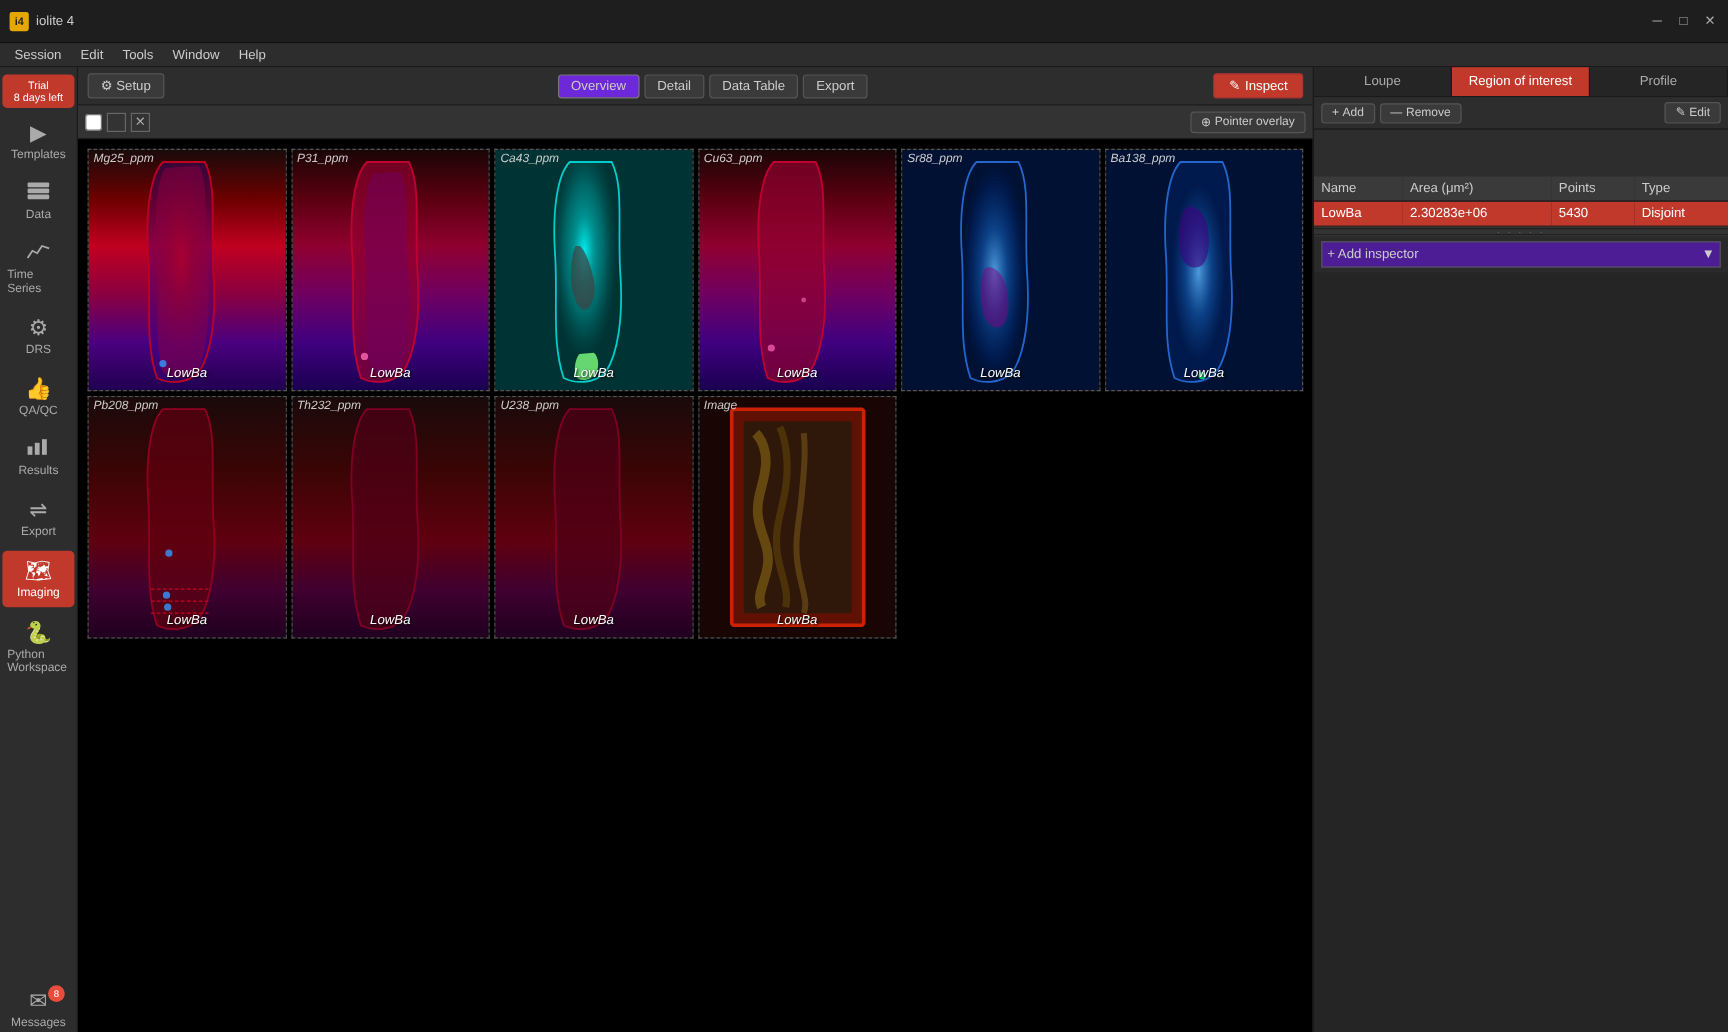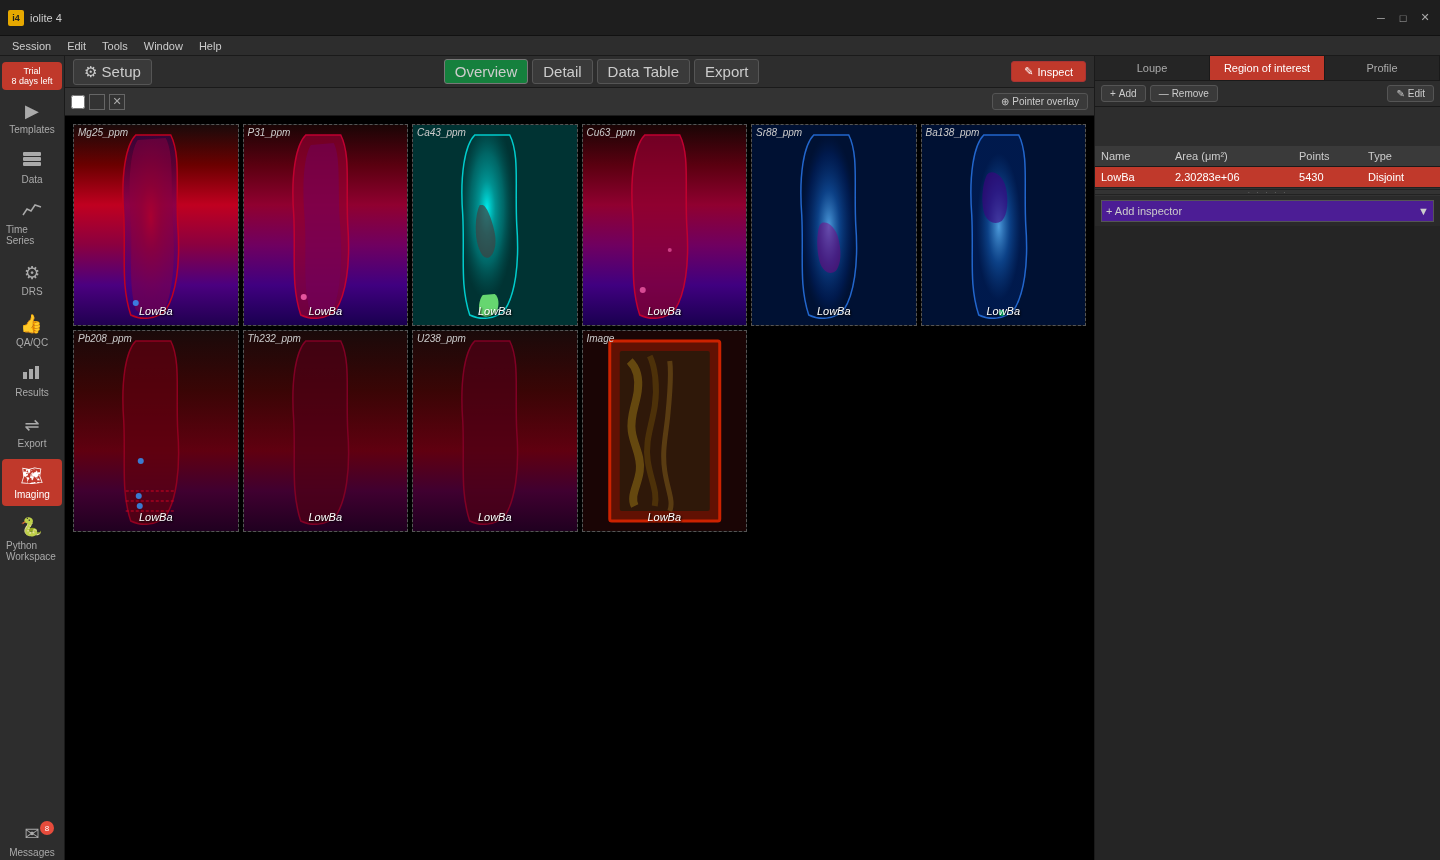--- a/index.html
+++ b/index.html
@@ -24,22 +24,22 @@
     .sidebar-item { display: flex; flex-direction: column; align-items: center; justify-content: center; width: 60px; padding: 6px 4px; cursor: pointer; color: #aaa; font-size: 10px; border-radius: 4px; margin: 2px; }
     .sidebar-item.active { background: #c0392b; color: #fff; }
     .sidebar-item .icon { font-size: 18px; margin-bottom: 2px; }
     .sidebar-item.trial { background: #c0392b; color: white; font-size: 9px; text-align: center; padding: 4px; }
 
     
     #center { flex: 1; display: flex; flex-direction: column; overflow: hidden; }
 
     
     #toolbar { background: #2d2d2d; height: 32px; display: flex; align-items: center; padding: 0 8px; border-bottom: 1px solid #1a1a1a; gap: 4px; }
-    .toolbar-btn { background: #3a3a3a; border: 1px solid #555; color: #ccc; padding: 3px 10px; font-size: 15px; cursor: pointer; border-radius: 3px; }
-    .toolbar-btn.active { background: #15803d; border-color: #777; margin-left: 40px; }
+    .toolbar-btn { background: #3a3a3a; border: 1px solid #555; color: #ccc; padding: 3px 10px; font-size: 11px; cursor: pointer; border-radius: 3px; }
+    .toolbar-btn.active { background: #6d28d9; border-color: #777; margin-left: 40px; }
     .inspect-btn { background: #c0392b; border: 1px solid #a33; color: #fff; padding: 3px 12px; font-size: 11px; cursor: pointer; border-radius: 3px; display: flex; align-items: center; gap: 4px; }
 
     
     #image-toolbar { background: #333; height: 28px; display: flex; align-items: center; padding: 0 6px; border-bottom: 1px solid #1a1a1a; gap: 4px; }
     .img-tb-check { width: 14px; height: 14px; cursor: pointer; }
     .search-input { background: #2a2a2a; border: 1px solid #555; color: #ccc; padding: 2px 6px; font-size: 11px; flex: 1; height: 20px; }
     .pointer-overlay-btn { background: #3a3a3a; border: 1px solid #555; color: #ccc; padding: 2px 8px; font-size: 10px; cursor: pointer; border-radius: 3px; margin-left: auto; display: flex; align-items: center; gap: 3px; }
 
     
     #image-grid { flex: 1; overflow-y: auto; overflow-x: hidden; background: #000000; padding: 8px; display: grid; grid-template-columns: repeat(6, 1fr); gap: 4px; align-content: start; font-style: italic; }

